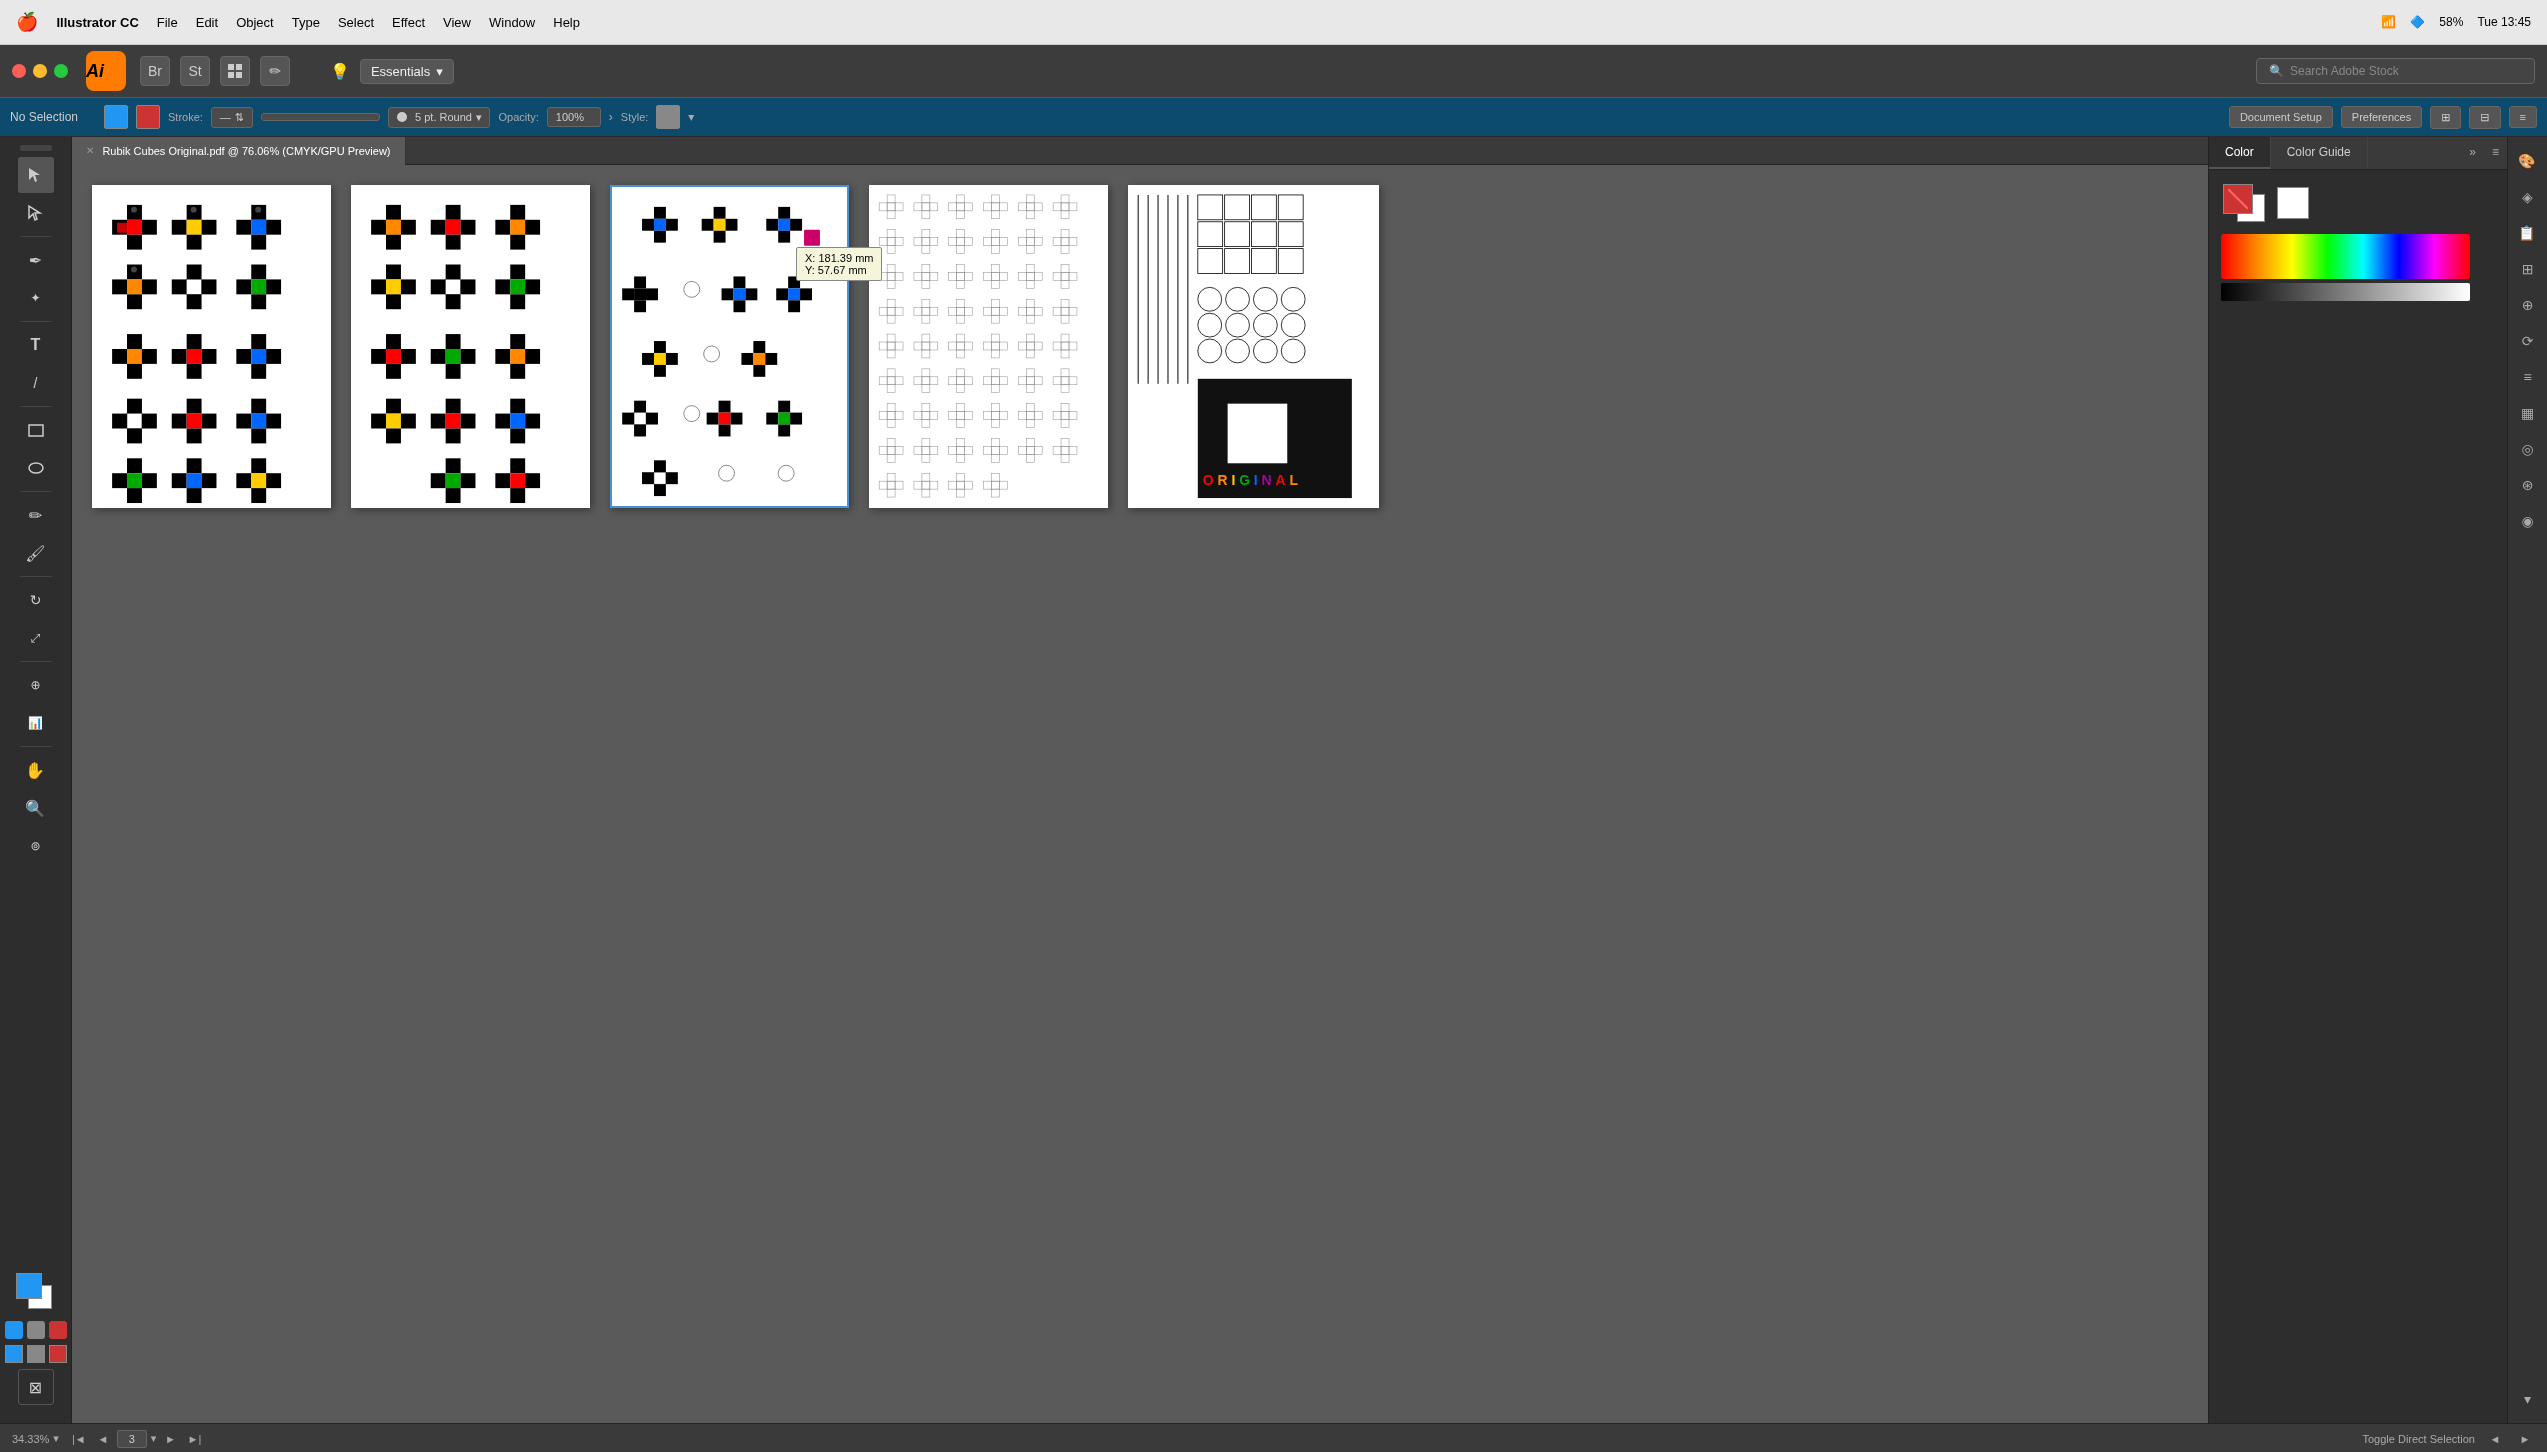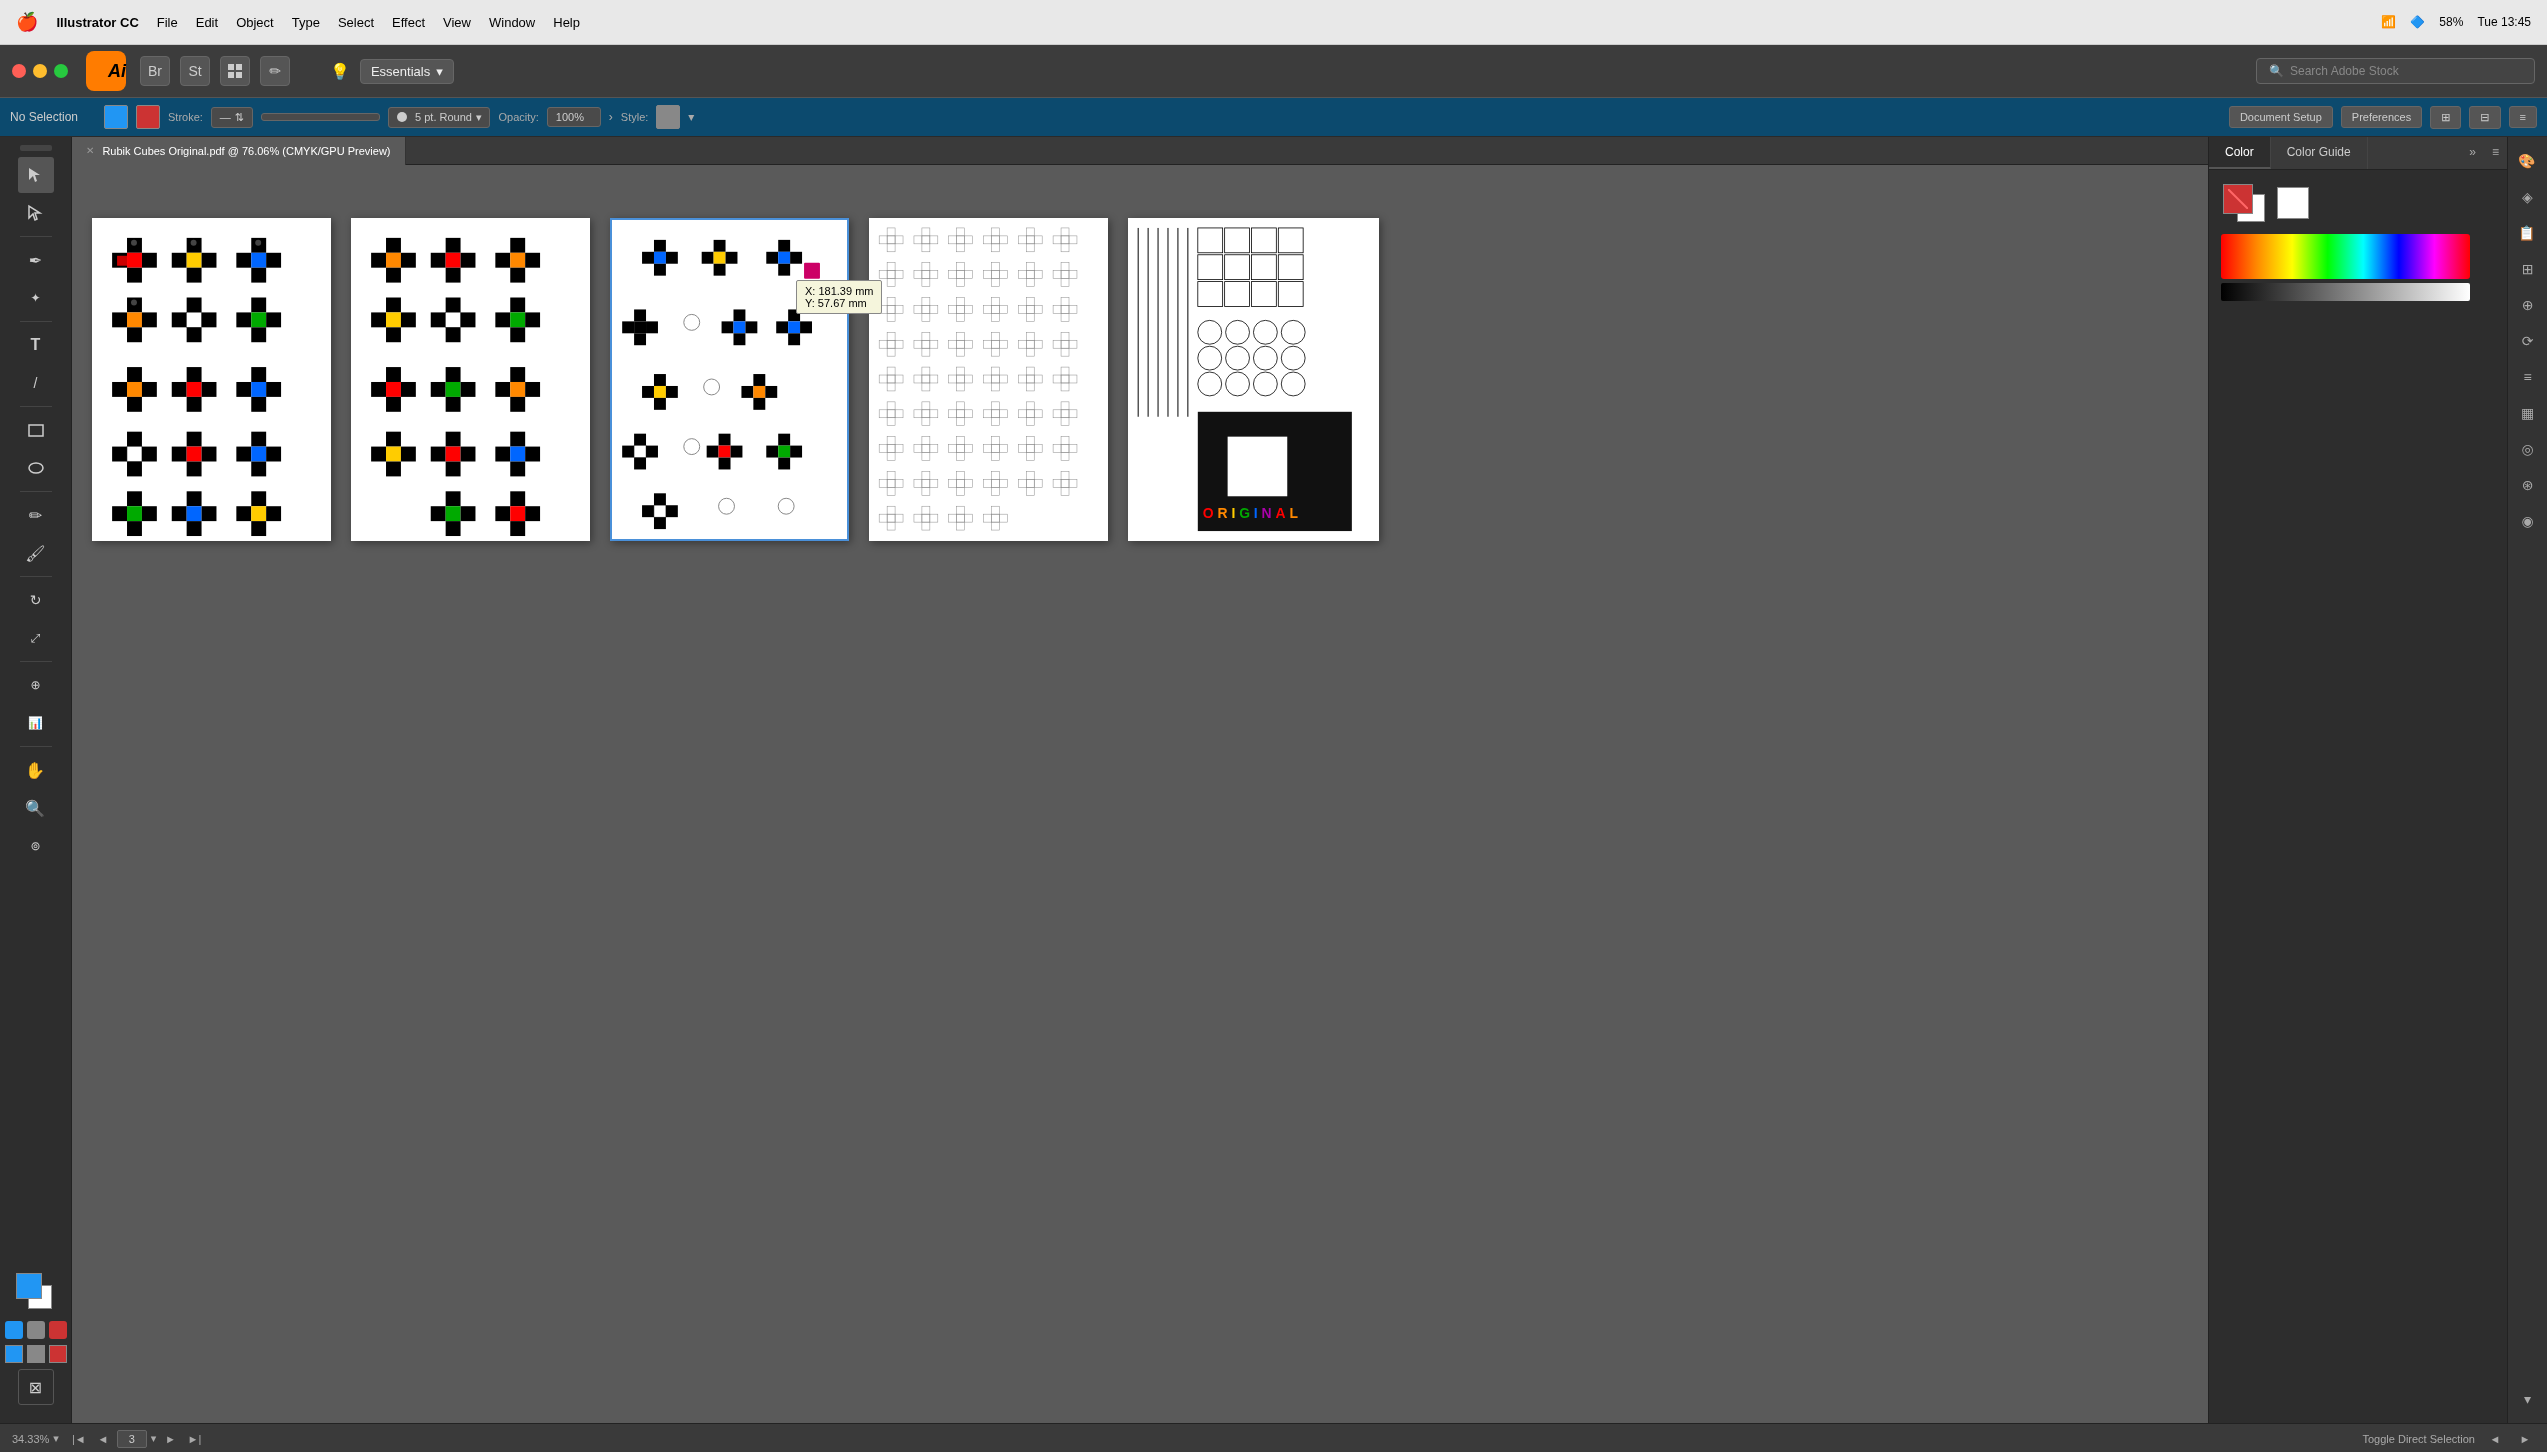--- a/index.html
+++ b/index.html
@@ -51,21 +51,21 @@
     .traffic-lights { display: flex; gap: 7px; margin-right: 8px; }
     .tl { width: 14px; height: 14px; border-radius: 50%; }
     .tl-red { background: #ff5f56; }
     .tl-yellow { background: #ffbd2e; }
     .tl-green { background: #27c93f; }
 
     .app-icon-ai {
       width: 40px; height: 40px;
       background: #ff7c00;
       border-radius: 8px;
-      display: flex; align-items: center; justify-content: flex-end;
+      display: flex; align-items: center; justify-content: flex-start;
       font-size: 18px; font-weight: 900; color: #000; font-style: italic;
       margin-right: 4px;
     }
 
     .toolbar-icon-btn {
       width: 30px; height: 30px;
       background: #555;
       border-radius: 4px;
       display: flex; align-items: center; justify-content: center;
       cursor: pointer;
@@ -549,21 +549,21 @@
 
   <div class="canvas-area">
 
     <div class="tab-bar">
       <div class="tab active">
         <span class="tab-close">✕</span>
         <span>Rubik Cubes Original.pdf @ 76.06% (CMYK/GPU Preview)</span>
       </div>
     </div>
 
-    <div class="canvas-scroll" style="margin-top:33px;">
+    <div class="canvas-scroll" style="">
 
       <div class="page" style="width:239px;height:323px;">
         <div class="page-content">
           <svg width="239" height="323" viewBox="0 0 240 325" xmlns="http://www.w3.org/2000/svg">
 
             <g transform="translate(20,20)">
               <rect x="15" y="0" width="15" height="15" fill="#000"></rect>
               <rect x="0" y="15" width="15" height="15" fill="#000"></rect>
               <rect x="15" y="15" width="15" height="15" fill="#ff0000"></rect>
               <rect x="30" y="15" width="15" height="15" fill="#000"></rect>

